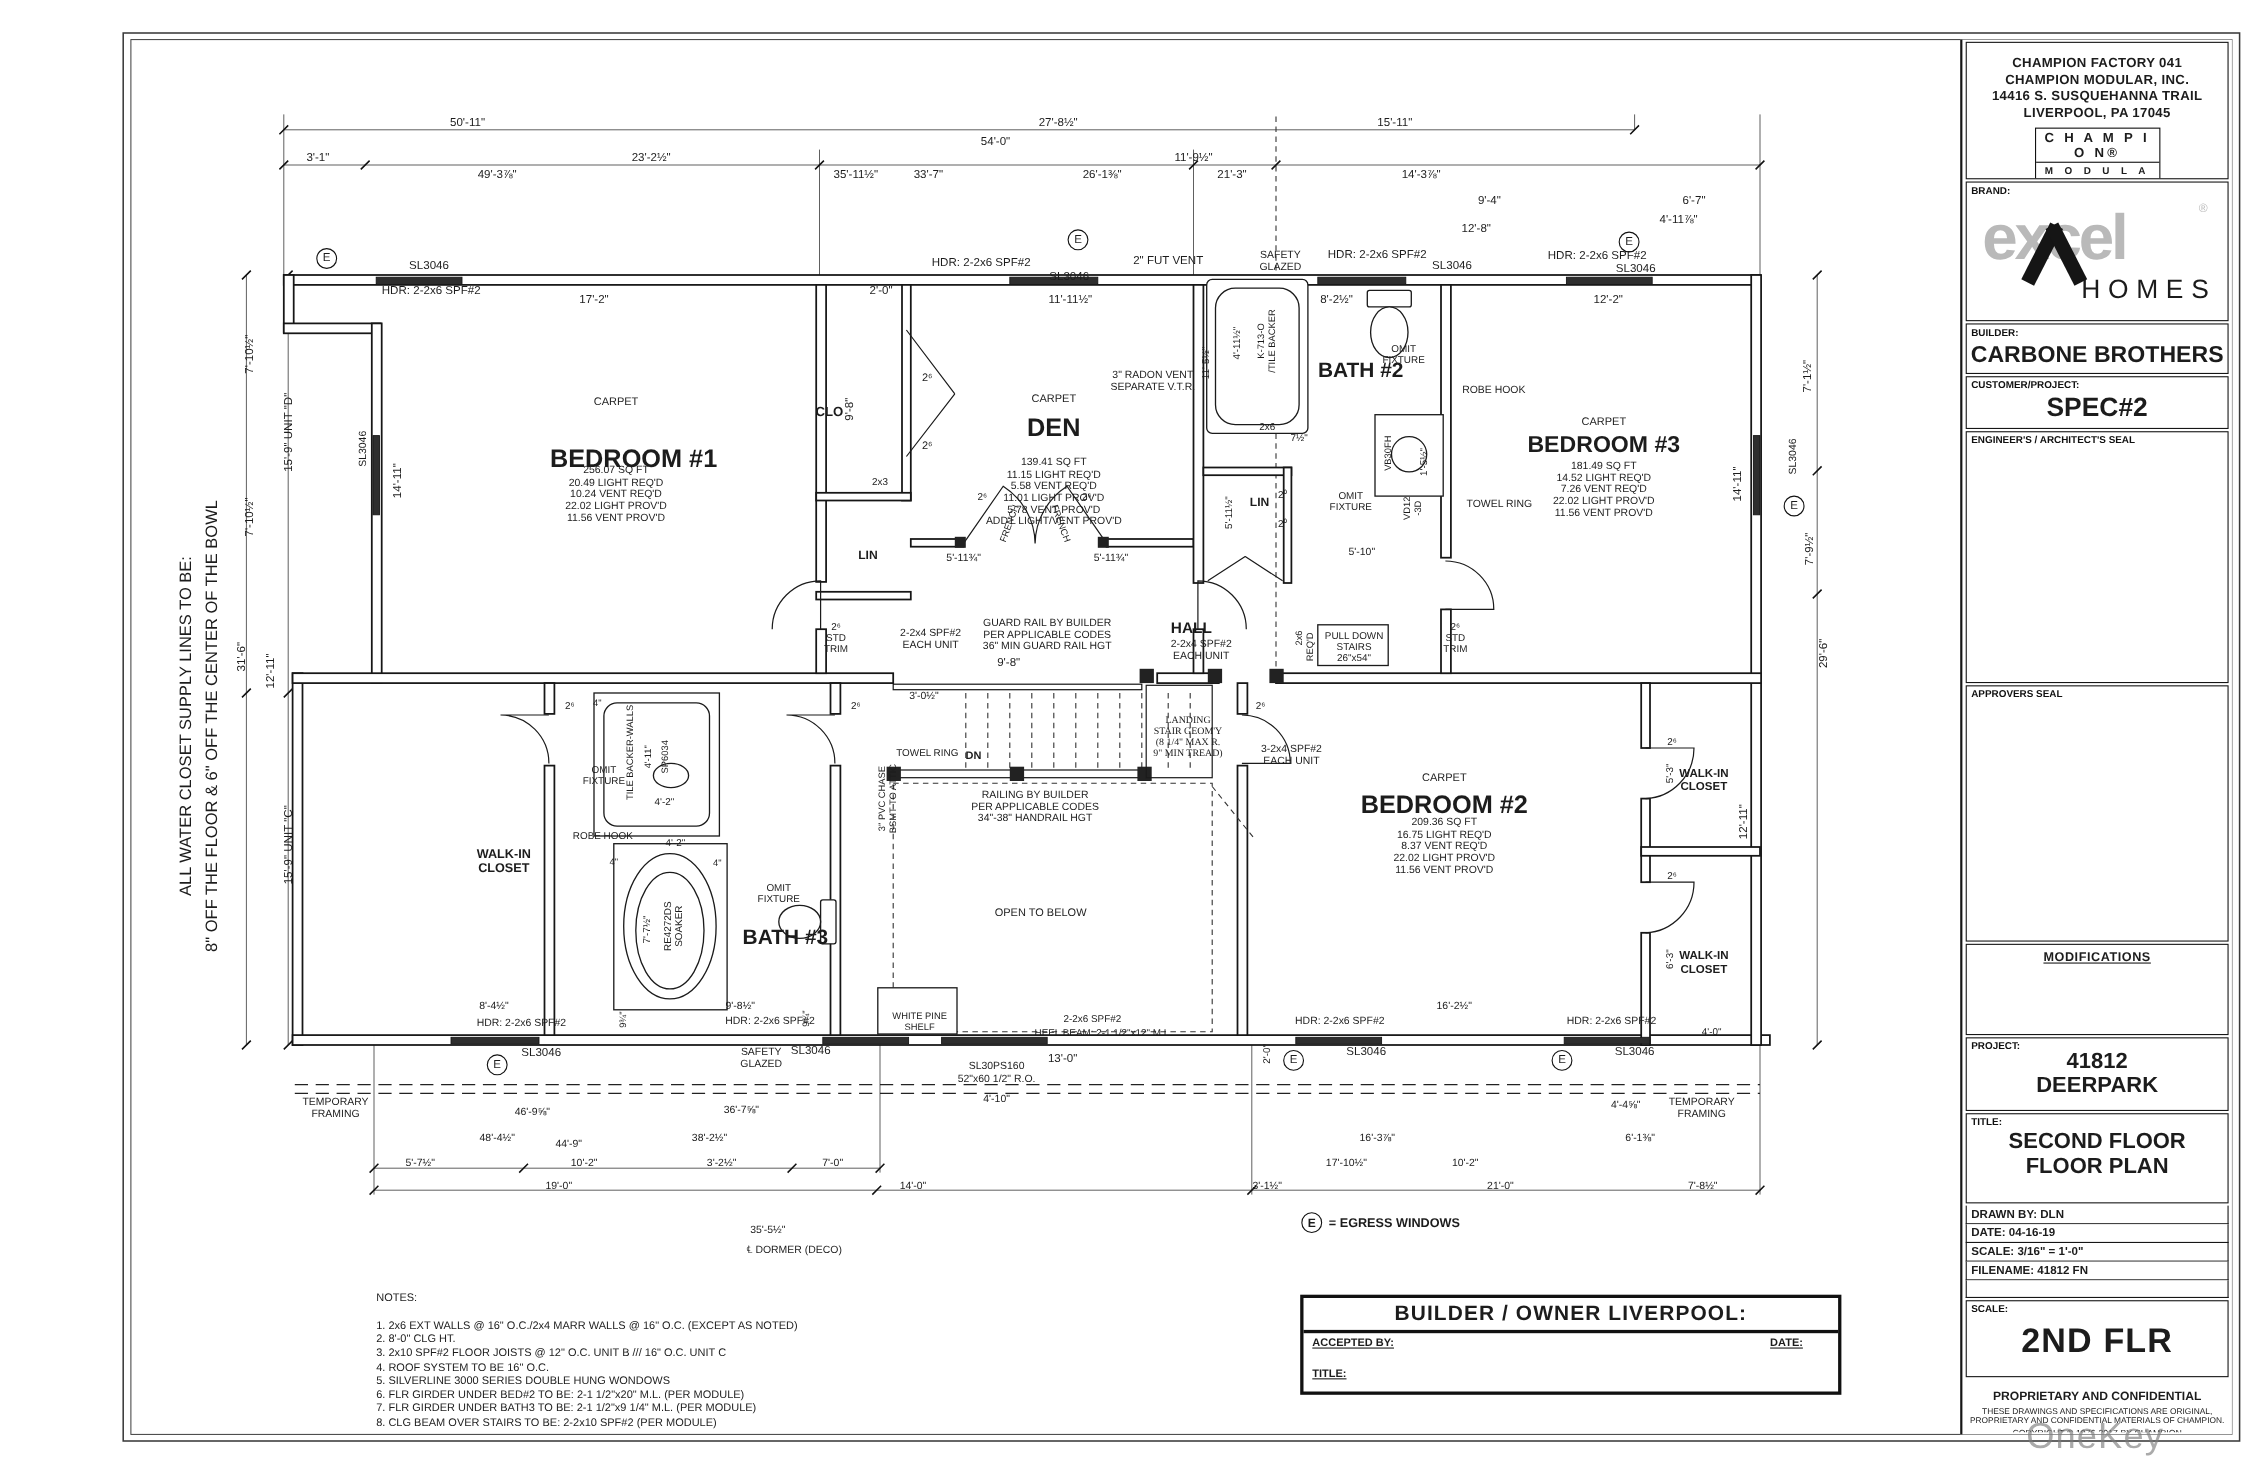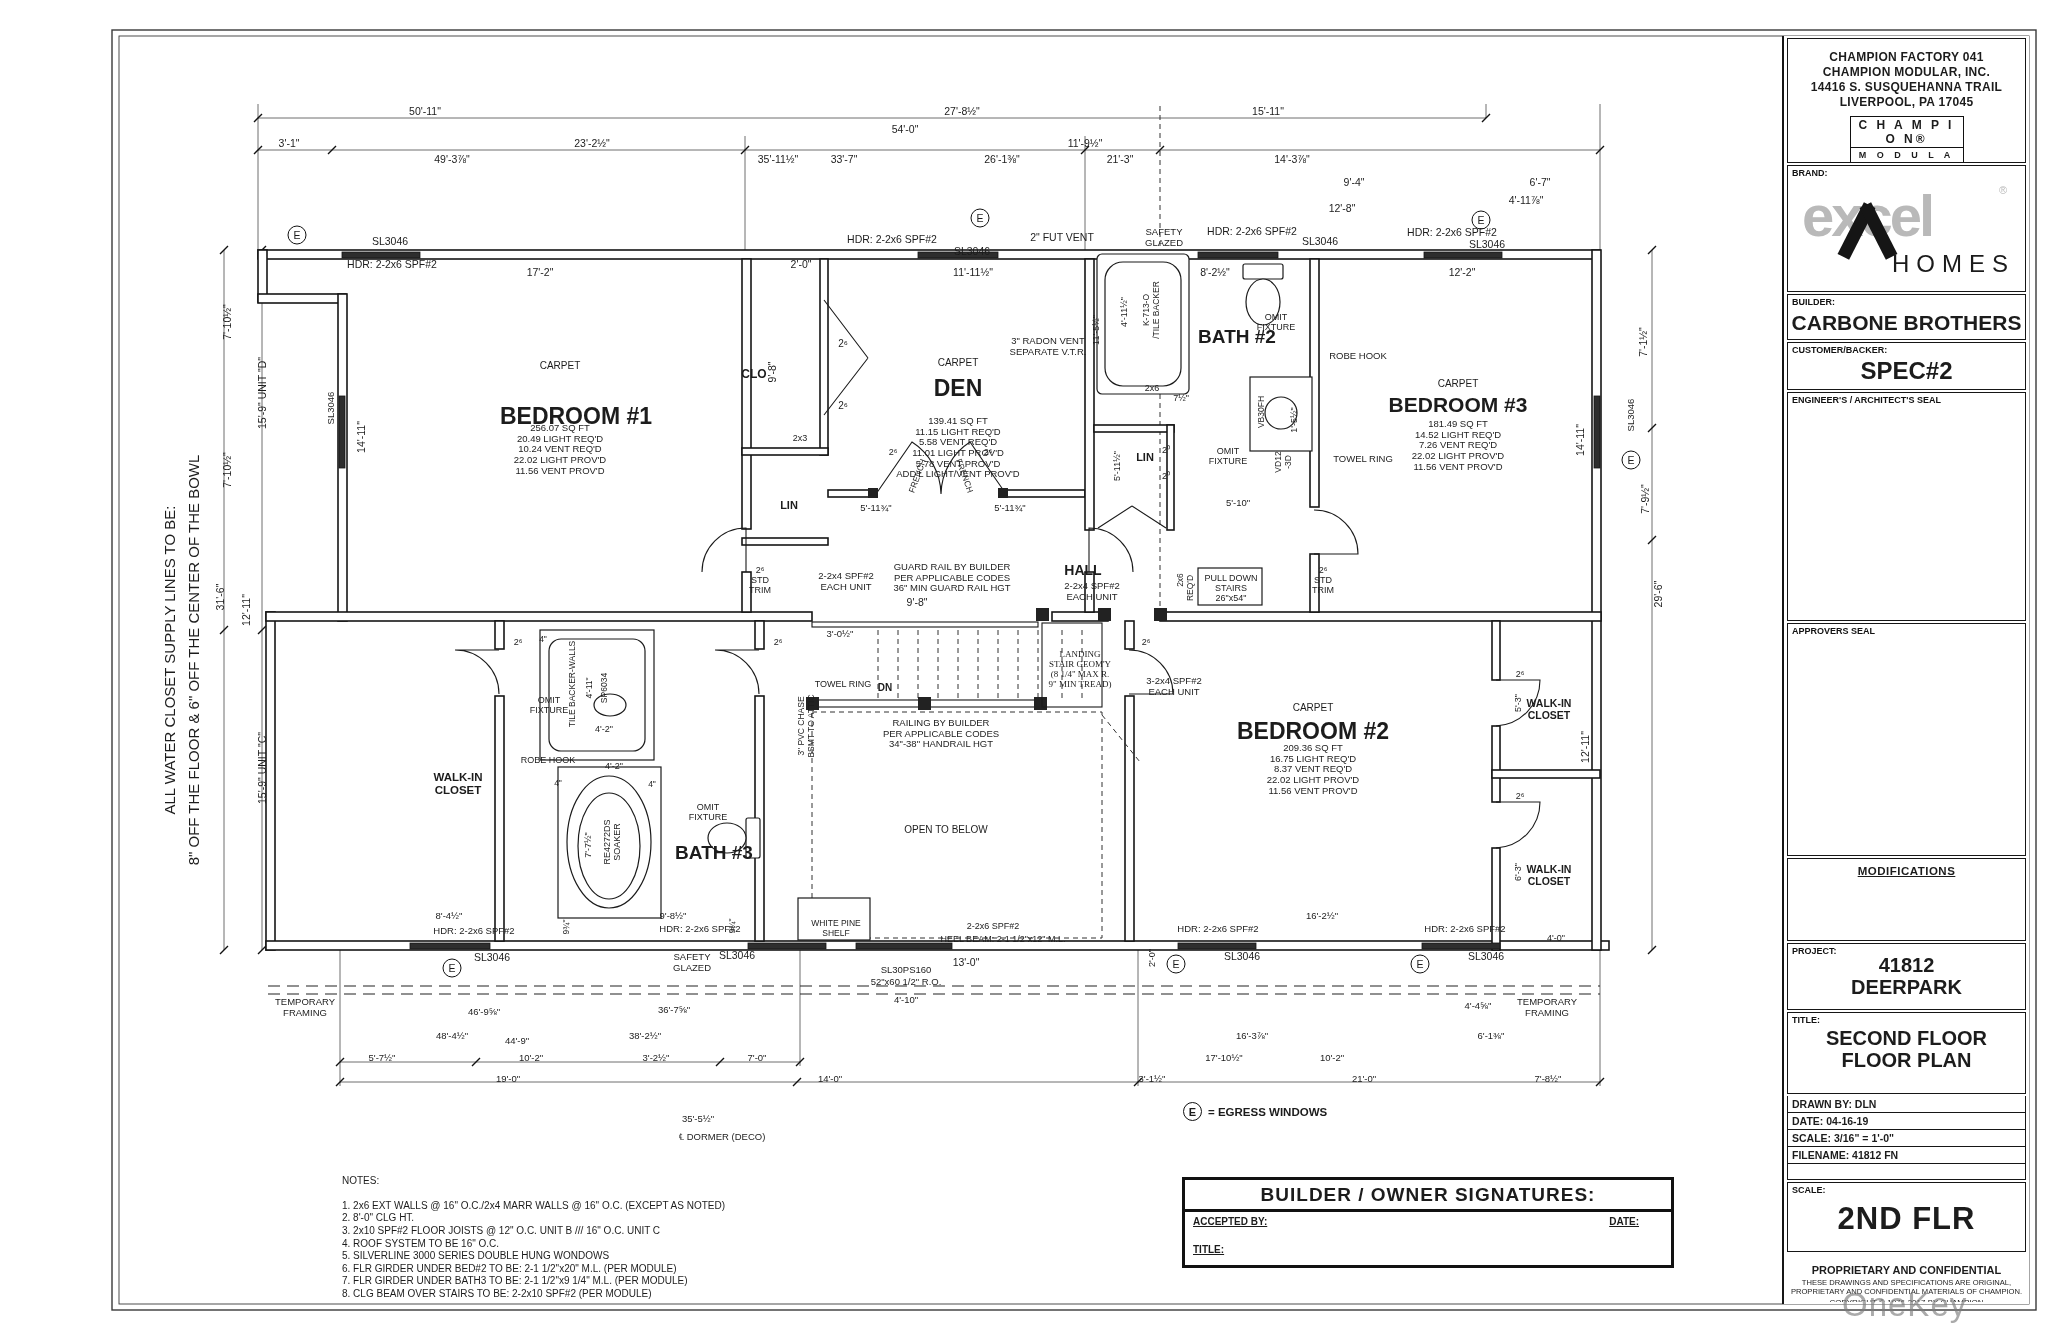--- a/index.html
+++ b/index.html
@@ -458,21 +458,21 @@
 7. FLR GIRDER UNDER BATH3 TO BE: 2-1 1/2"x9 1/4" M.L. (PER MODULE)
 8. CLG BEAM OVER STAIRS TO BE: 2-2x10 SPF#2 (PER MODULE)</span>
   </div>
 
   <div id="legend">
     <span class="circ" style="font-size:11px">E</span>
     <span>= EGRESS WINDOWS</span>
   </div>
 
   <div id="sig">
-    <div class="hd">BUILDER / OWNER   SIGNATURES:</div>
+    <div class="hd">BUILDER / OWNER   LIVERPOOL:</div>
     <span class="fld" style="left:8px;top:36px">ACCEPTED BY:</span>
     <span class="fld" style="right:32px;top:36px">DATE:</span>
     <span class="fld" style="left:8px;top:64px">TITLE:</span>
   </div>
 
   <div id="tb">
 
     <div class="sec" style="top:2px;height:125px">
       <div class="factory ctr" style="white-space:pre-line">CHAMPION FACTORY 041
 CHAMPION MODULAR, INC.
@@ -494,21 +494,21 @@
         <span class="xl-homes">HOMES</span>
       </div>
     </div>
 
     <div class="sec" style="top:258px;height:46px">
       <span class="sl">BUILDER:</span>
       <div class="bigval" style="font-size:21px;margin-top:16px">CARBONE BROTHERS</div>
     </div>
 
     <div class="sec" style="top:306px;height:48px">
-      <span class="sl">CUSTOMER/BACKER:</span>
+      <span class="sl">CUSTOMER/PROJECT:</span>
       <div class="bigval" style="font-size:24px;margin-top:14px">SPEC#2</div>
     </div>
 
     <div class="sec" style="top:587px;height:233px">
       <span class="sl">APPROVERS SEAL</span>
     </div>
 
     <div class="sec" style="top:356px;height:229px">
       <span class="sl">ENGINEER'S / ARCHITECT'S SEAL</span>
     </div>

